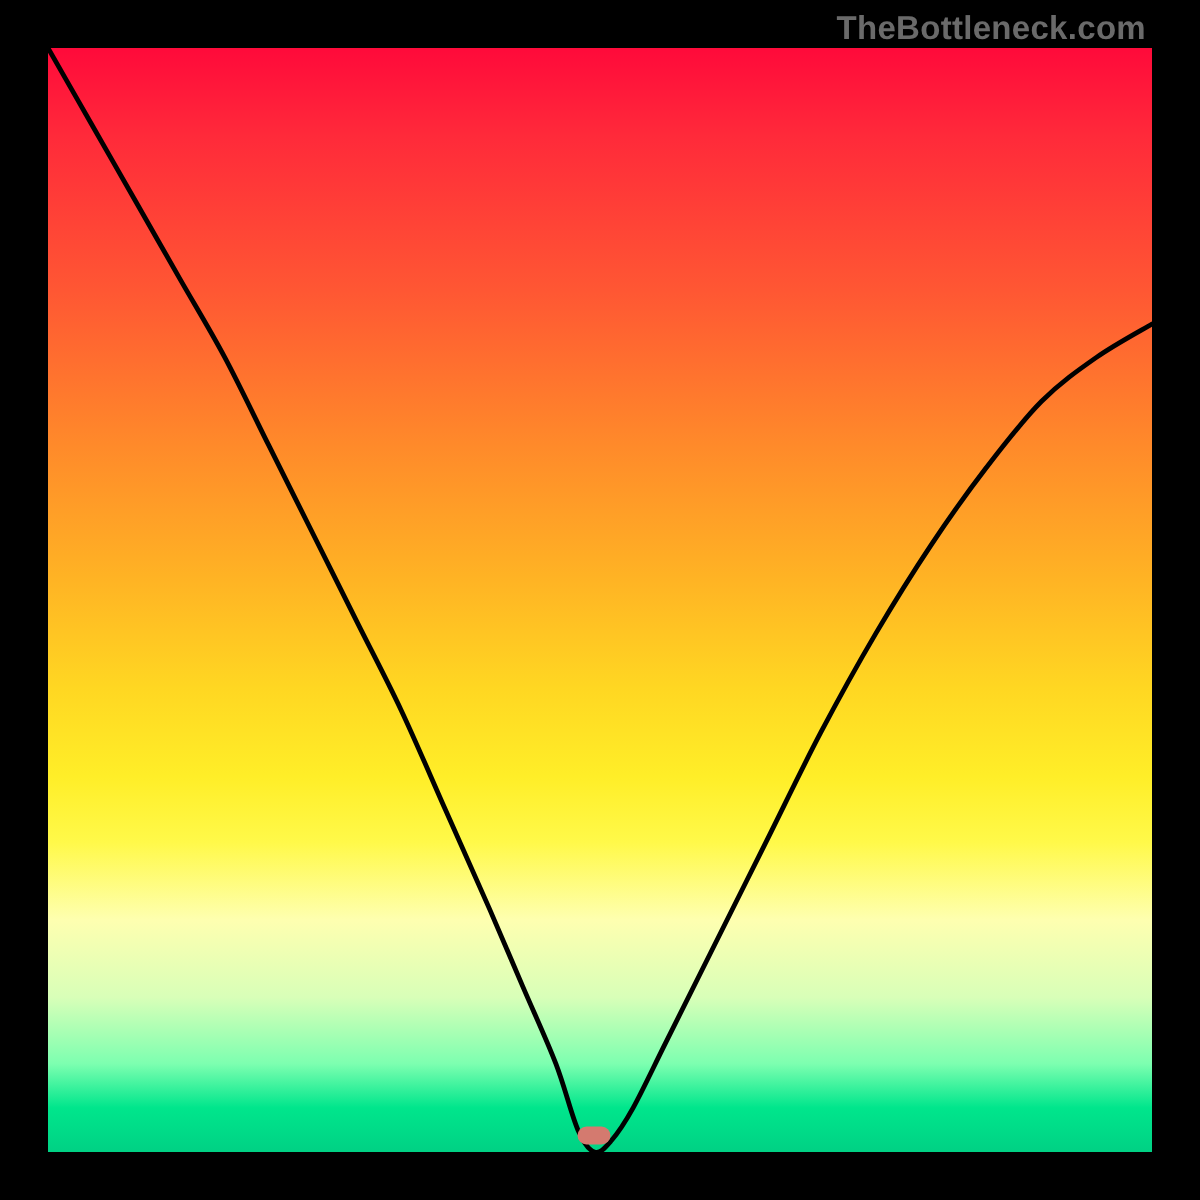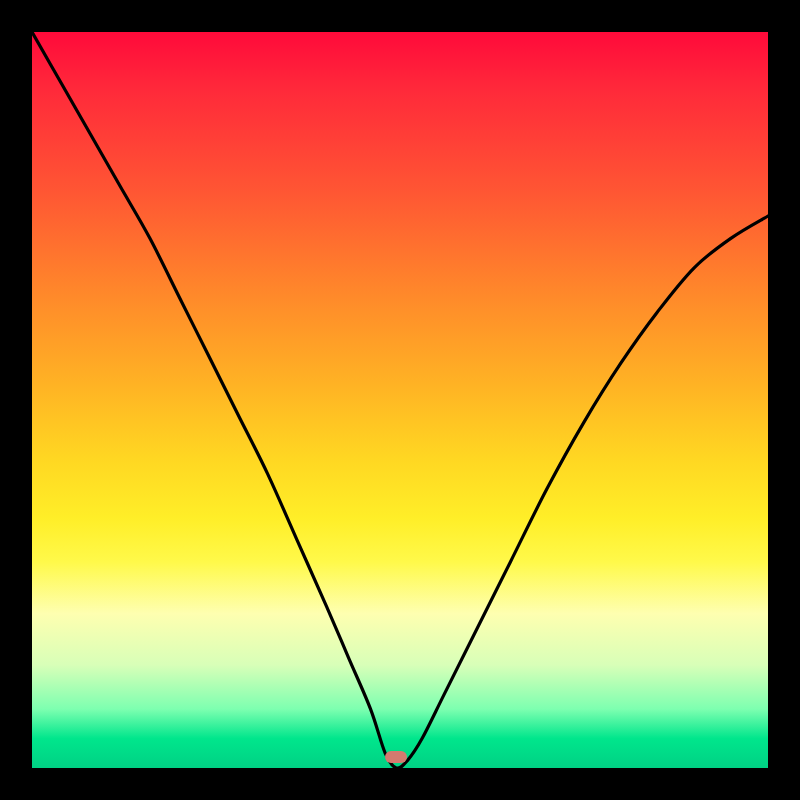--- a/index.html
+++ b/index.html
@@ -58,19 +58,20 @@
     background: #d47a6f;
     transform: translate(-50%, -50%);
   }
 </style>
 </head>
 <body>
 
 <div class="frame">
   <div class="plot-area"></div>
 
+  <div class="watermark">TheBottleneck.com</div>
 
   <svg class="curve" viewBox="0 0 736 736" preserveAspectRatio="none">
     <path id="curve-path" fill="none" stroke="#000" stroke-width="3.2" stroke-linecap="round" stroke-linejoin="round" d="M 0.00 0.00 C 4.91 8.59, 19.63 34.35, 29.44 51.52 C 39.25 68.69, 49.07 85.87, 58.88 103.04 C 68.69 120.21, 78.51 137.39, 88.32 154.56 C 98.13 171.73, 107.95 187.68, 117.76 206.08 C 127.57 224.48, 137.39 245.33, 147.20 264.96 C 157.01 284.59, 166.83 304.21, 176.64 323.84 C 186.45 343.47, 196.27 363.09, 206.08 382.72 C 215.89 402.35, 225.71 420.75, 235.52 441.60 C 245.33 462.45, 255.15 485.76, 264.96 507.84 C 274.77 529.92, 285.81 554.45, 294.40 574.08 C 302.99 593.71, 309.12 608.43, 316.48 625.60 C 323.84 642.77, 332.43 661.17, 338.56 677.12 C 344.69 693.07, 348.99 711.47, 353.28 721.28 C 357.57 731.09, 360.64 734.77, 364.32 736.00 C 368.00 737.23, 371.07 733.55, 375.36 728.64 C 379.65 723.73, 383.95 717.60, 390.08 706.56 C 396.21 695.52, 403.57 679.57, 412.16 662.40 C 420.75 645.23, 430.56 625.60, 441.60 603.52 C 452.64 581.44, 466.13 554.45, 478.40 529.92 C 490.67 505.39, 502.93 479.63, 515.20 456.32 C 527.47 433.01, 539.73 410.93, 552.00 390.08 C 564.27 369.23, 576.53 349.60, 588.80 331.20 C 601.07 312.80, 613.33 295.63, 625.60 279.68 C 637.87 263.73, 650.13 247.79, 662.40 235.52 C 674.67 223.25, 686.93 214.67, 699.20 206.08 C 711.47 197.49, 729.87 187.68, 736.00 184.00"></path>
   </svg>
 
   <div class="marker" id="min-marker" style="left: 396.32px; top: 756.96px;"></div>
 </div>
 
 </body></html>

